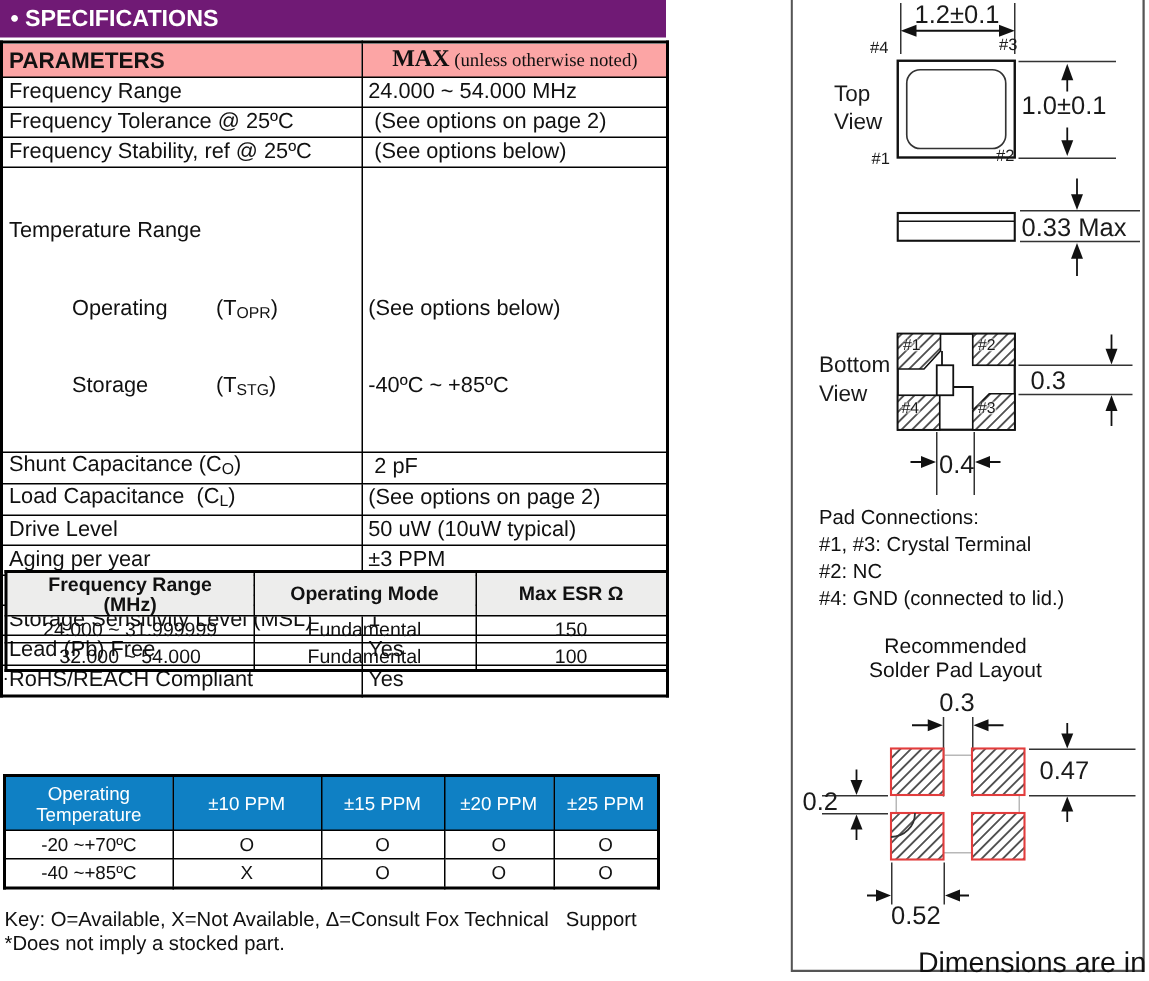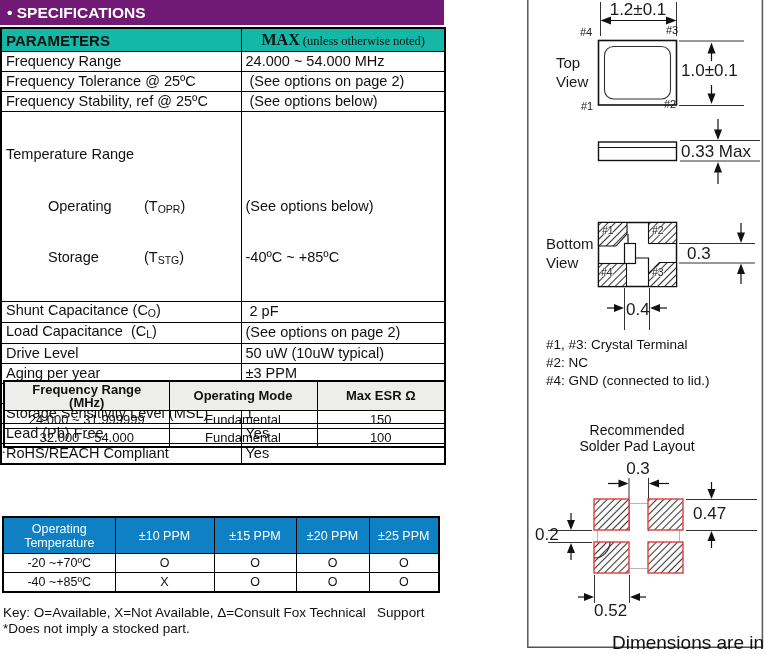--- a/index.html
+++ b/index.html
@@ -8,21 +8,21 @@
 
   
   .spec-bar{position:absolute;left:0;top:0;width:437px;height:25px;background:#701a75;
             color:#fff;font-weight:bold;font-size:15.5px;line-height:25px;padding-left:7px;}
 
   
   table{border-collapse:collapse;table-layout:fixed;}
   .spec-table{position:absolute;left:0;top:27px;width:444px;border:2px solid #000;
               font-size:14.5px;line-height:17px;}
   .spec-table td{border:1px solid #000;padding:0 3px 0 4px;height:19px;overflow:hidden;white-space:pre;}
-  .spec-table tr.hdr td{background:#14b8a6;height:22px;}
+  .spec-table tr.hdr td{background:#fca5a5;height:22px;}
   .p-hdr{font-weight:bold;font-size:15px;}
   .max-cell{text-align:center;}
   .maxb{font-family:"Liberation Serif",serif;font-weight:bold;font-size:16px;}
   .maxn{font-family:"Liberation Serif",serif;font-size:12.5px;}
   .spec-table tr.temp td{height:54px;vertical-align:top;}
   .tind{padding-left:42px;}
   .tname{display:inline-block;width:96px;}
   .spec-table sub{font-size:10.5px;vertical-align:-2px;letter-spacing:0;}
   .tline{height:17.5px;line-height:17.5px;}
 
@@ -297,20 +297,21 @@
     <div>View</div>
   </div>
   <span class="dlabel padlbl" style="left:602px;top:224px;">#1</span>
   <span class="dlabel padlbl" style="left:652px;top:224px;">#2</span>
   <span class="dlabel padlbl" style="left:601px;top:266px;">#4</span>
   <span class="dlabel padlbl" style="left:652px;top:266px;">#3</span>
   <span class="dlabel dim" style="left:687px;top:244px;">0.3</span>
   <span class="dlabel dim" style="left:626px;top:300px;">0.4</span>
 
   <div class="padconn">
+    <div>Pad Connections:</div>
     <div>#1, #3: Crystal Terminal</div>
     <div>#2: NC</div>
     <div>#4: GND (connected to lid.)</div>
   </div>
 
   <div class="soldertitle">
     <div>Recommended</div>
     <div>Solder Pad Layout</div>
   </div>
   <span class="dlabel dim" style="left:621px;top:459px;width:34px;text-align:center;">0.3</span>

